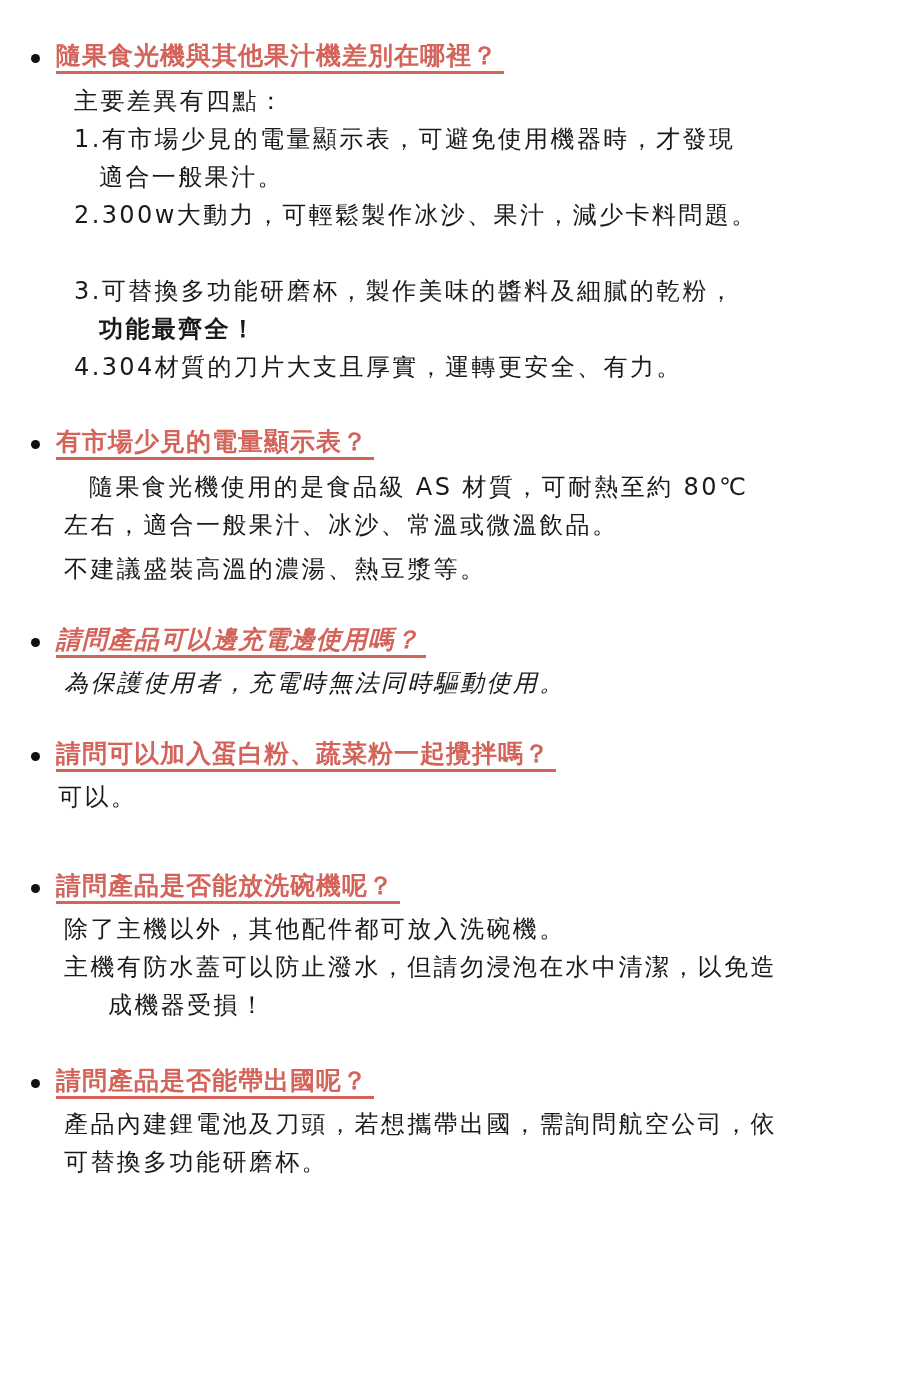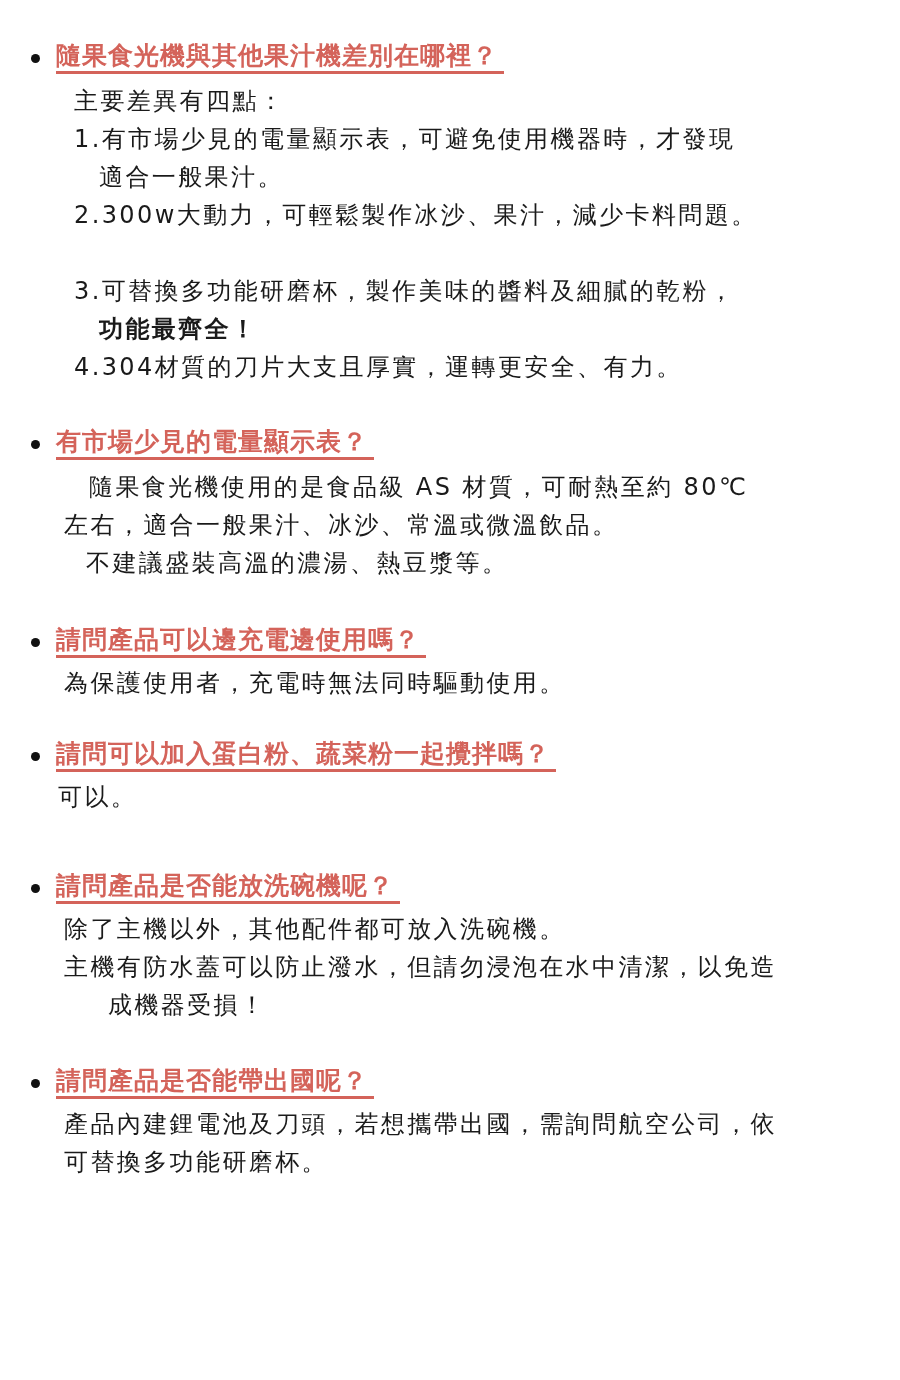--- a/index.html
+++ b/index.html
@@ -32,24 +32,24 @@
   <div class="line" style="left:74px; top:312px;">4.304材質的刀片大支且厚實，運轉更安全、有力。</div>
 </div>
 
 <div class="faq" style="top:426px;">
   <div class="q">
     <span class="bullet"></span>
     <span class="q-text">有市場少見的電量顯示表？</span>
   </div>
   <div class="line" style="left:69px; top:46px;margin-left:20px;">隨果食光機使用的是食品級 AS 材質，可耐熱至約 80℃</div>
   <div class="line" style="left:64px; top:84px;text-align:right;">左右，適合一般果汁、冰沙、常溫或微溫飲品。</div>
-  <div class="line" style="left:64px; top:122px;margin-left:22px;">不建議盛裝高溫的濃湯、熱豆漿等。</div>
+  <div class="line" style="left:64px; top:128px;">不建議盛裝高溫的濃湯、熱豆漿等。</div>
 </div>
 
-<div class="faq" style="top:624px;">
+<div class="faq" style="top:624px;font-style:italic;">
   <div class="q">
     <span class="bullet"></span>
     <span class="q-text">請問產品可以邊充電邊使用嗎？</span>
   </div>
   <div class="line" style="left:64px; top:44px;">為保護使用者，充電時無法同時驅動使用。</div>
 </div>
 
 <div class="faq" style="top:738px;">
   <div class="q">
     <span class="bullet"></span>

